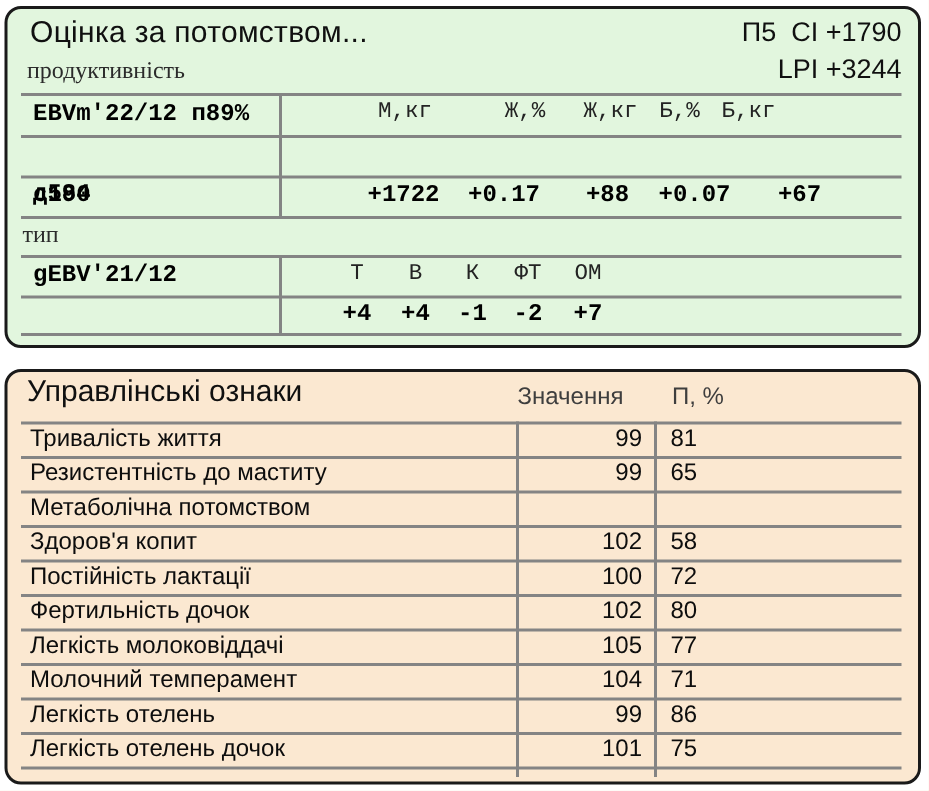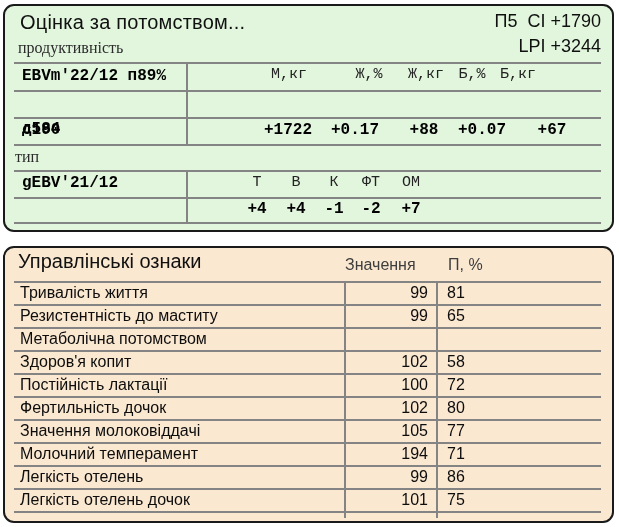--- a/index.html
+++ b/index.html
@@ -46,21 +46,20 @@
     line-height:27px; height:39px;
   }
   .r-ebvm { top:63px; }
   .r-d584 { top:80px;margin-top:36px; }
   .r-c190 { top:117px; }
   .r-gebv { top:170px; }
 
   .token {
     position:absolute; transform:translateX(-50%);
     white-space:nowrap;
-    margin-left:19px;
   }
   .tok-hdr  { font-size:15px; color:#232323; font-weight:normal; }
   .tok-val  { font-size:16px; color:#000;    font-weight:bold;   }
   .row-prodhdr .token { top:66px; }
   .row-prodval .token { top:121px; }
   .row-typehdr .token { top:174px; }
   .row-typeval .token { top:200px; }
 
   .m-title { left:18px; top:250px; font-size:20px; color:#101010; }
   .m-colhdr { top:256px; font-size:16px; color:#3e3e3e; }
@@ -177,27 +176,27 @@
     <span class="lab">Постійність лактації</span>
     <span class="val">100</span>
     <span class="rel">72</span>
   </div>
   <div class="m-row" style="top:397px">
     <span class="lab">Фертильність дочок</span>
     <span class="val">102</span>
     <span class="rel">80</span>
   </div>
   <div class="m-row" style="top:420px">
-    <span class="lab">Значення молоковіддачі</span>
+    <span class="lab">Легкість молоковіддачі</span>
     <span class="val">105</span>
     <span class="rel">77</span>
   </div>
   <div class="m-row" style="top:443px">
     <span class="lab">Молочний темперамент</span>
-    <span class="val">194</span>
+    <span class="val">104</span>
     <span class="rel">71</span>
   </div>
   <div class="m-row" style="top:466px">
     <span class="lab">Легкість отелень</span>
     <span class="val">99</span>
     <span class="rel">86</span>
   </div>
   <div class="m-row" style="top:489px">
     <span class="lab">Легкість отелень дочок</span>
     <span class="val">101</span>

